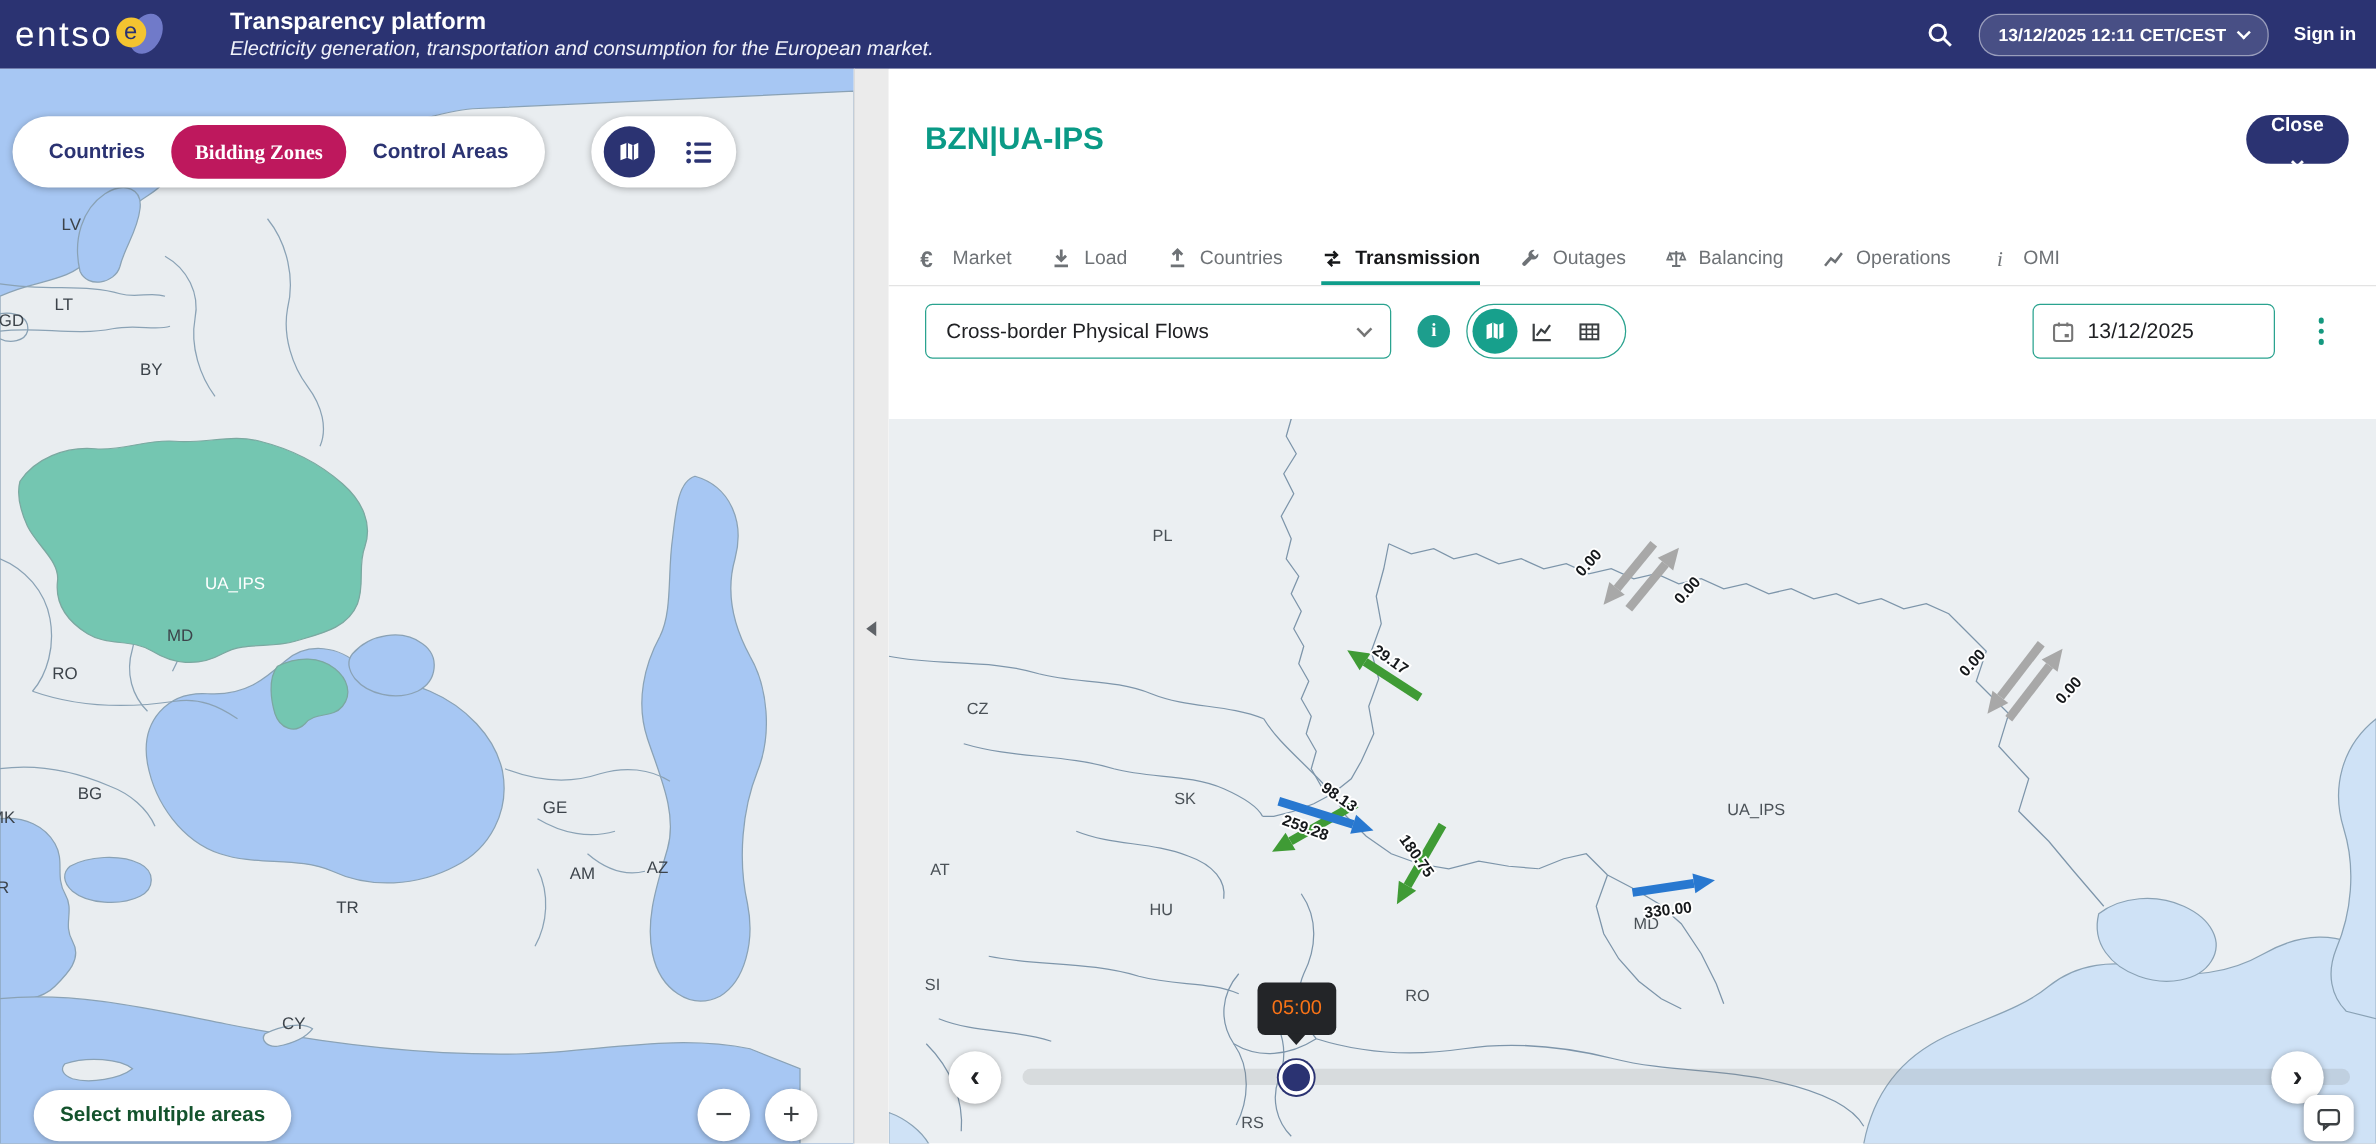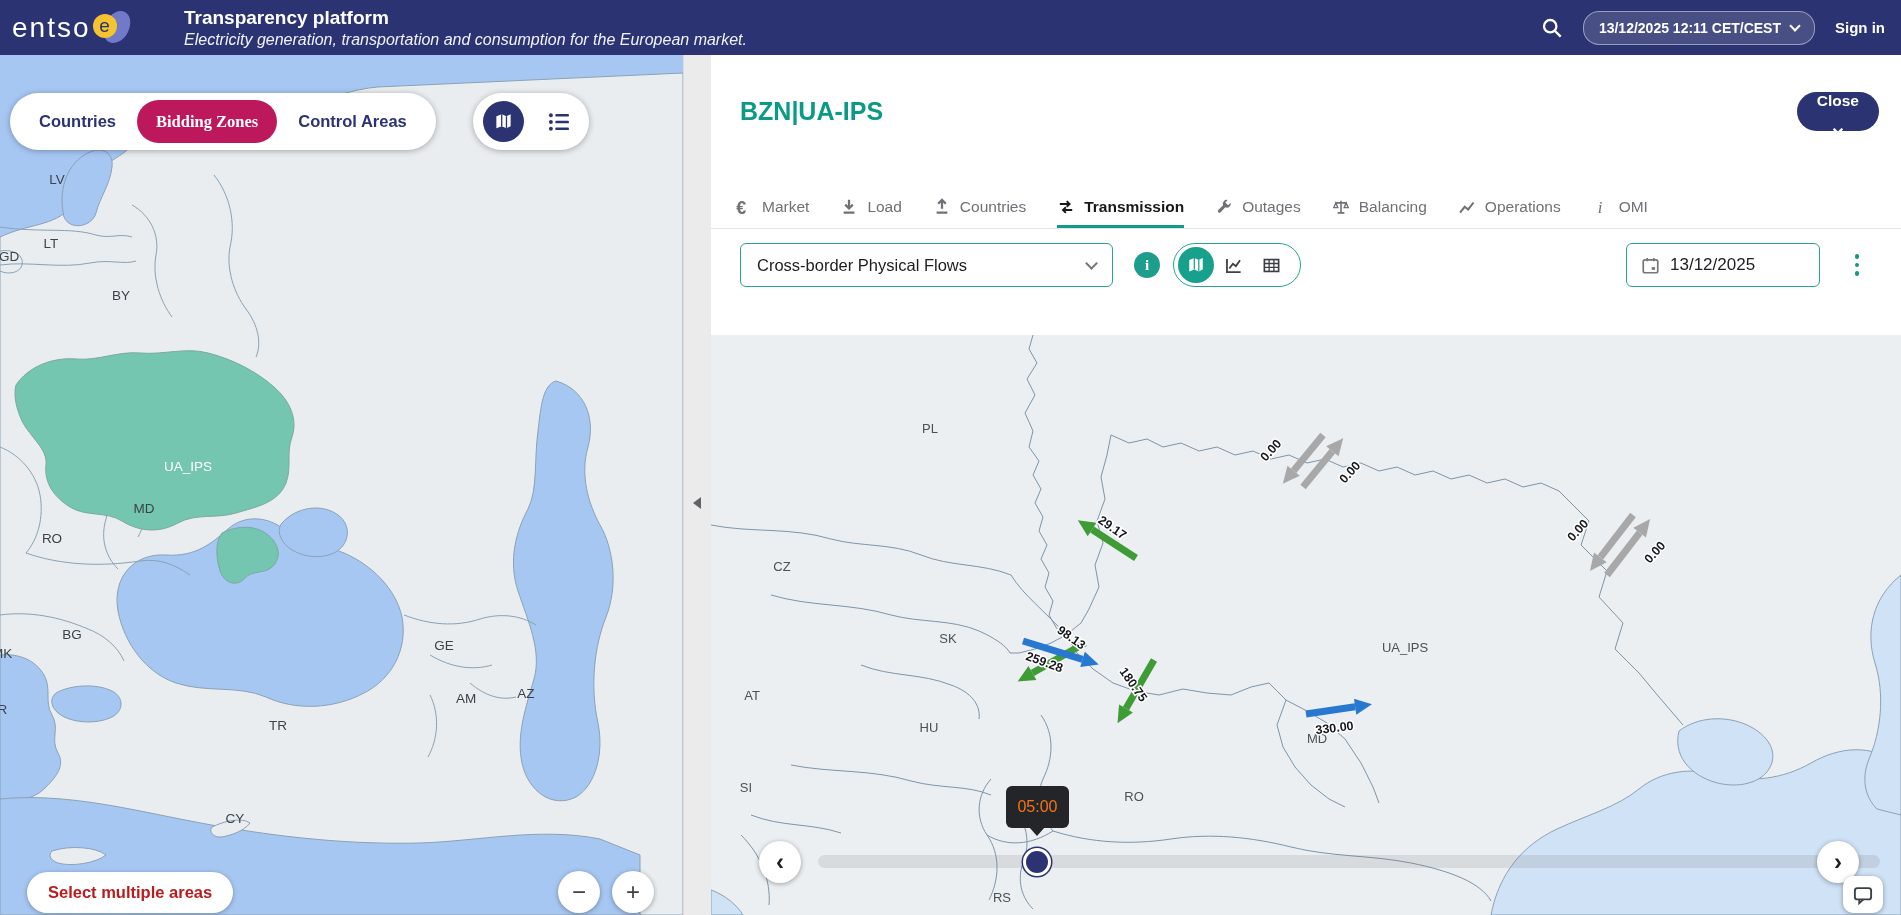--- a/index.html
+++ b/index.html
@@ -25,21 +25,21 @@
   
   .map-panel { position:absolute; top:55px; left:0; width:683px; height:860px; background:#a7c7f3; overflow:hidden; }
   .map-panel svg.basemap { position:absolute; left:0; top:0; }
   .panel-card { position:absolute; background:#fff; border-radius:29px; box-shadow:0 1px 6px rgba(0,0,0,.3); display:flex; align-items:center; }
   .view-tabs { left:10px; top:38px; height:57px; padding:0 10px; gap:2px; }
   .view-tab { font-size:16.5px; font-weight:700; color:#2b3372; padding:0 19px; height:43px; display:flex; align-items:center; border-radius:22px; cursor:pointer; white-space:nowrap; }
   .view-tab.active { background:#be185d; color:#fff;font-family:Liberation Serif, serif; }
   .icons-card { left:473px; top:38px; width:116px; height:57px; padding:0 10px; justify-content:space-between; }
   .icon-circle { width:41px; height:41px; border-radius:50%; background:#2b3372; display:flex; align-items:center; justify-content:center; cursor:pointer; }
   .list-btn { width:24px; height:24px; margin-right:8px; cursor:pointer; }
-  .select-multi { position:absolute; left:27px; top:817px; height:41px; background:#fff; border-radius:21px; box-shadow:0 1px 5px rgba(0,0,0,.3); display:flex; align-items:center; padding:0 21px; font-size:16.5px; font-weight:700; color:#b91c1c; cursor:pointer; }
+  .select-multi { position:absolute; left:27px; top:817px; height:41px; background:#fff; border-radius:21px; box-shadow:0 1px 5px rgba(0,0,0,.3); display:flex; align-items:center; padding:0 21px; font-size:16.5px; font-weight:700; color:#14532d; cursor:pointer; }
   .zoom-btn { position:absolute; width:42px; height:42px; border-radius:50%; background:#fff; box-shadow:0 1px 5px rgba(0,0,0,.35); display:flex; align-items:center; justify-content:center; font-size:24px; color:#3c4043; cursor:pointer; top:816px; }
   .zoom-out { left:558px; }
   .zoom-in { left:612px; }
 
   
   .divider { position:absolute; top:55px; left:683px; width:28px; height:860px; background:#ebebeb; border-left:1px solid #dcdcdc; }
   .collapse-arrow { position:absolute; top:442px; left:9px; width:0; height:0; border-top:6px solid transparent; border-bottom:6px solid transparent; border-right:8px solid #5f6368; cursor:pointer; }
 
   
   .main { position:absolute; top:55px; left:711px; width:1190px; height:860px; background:#fff; }

